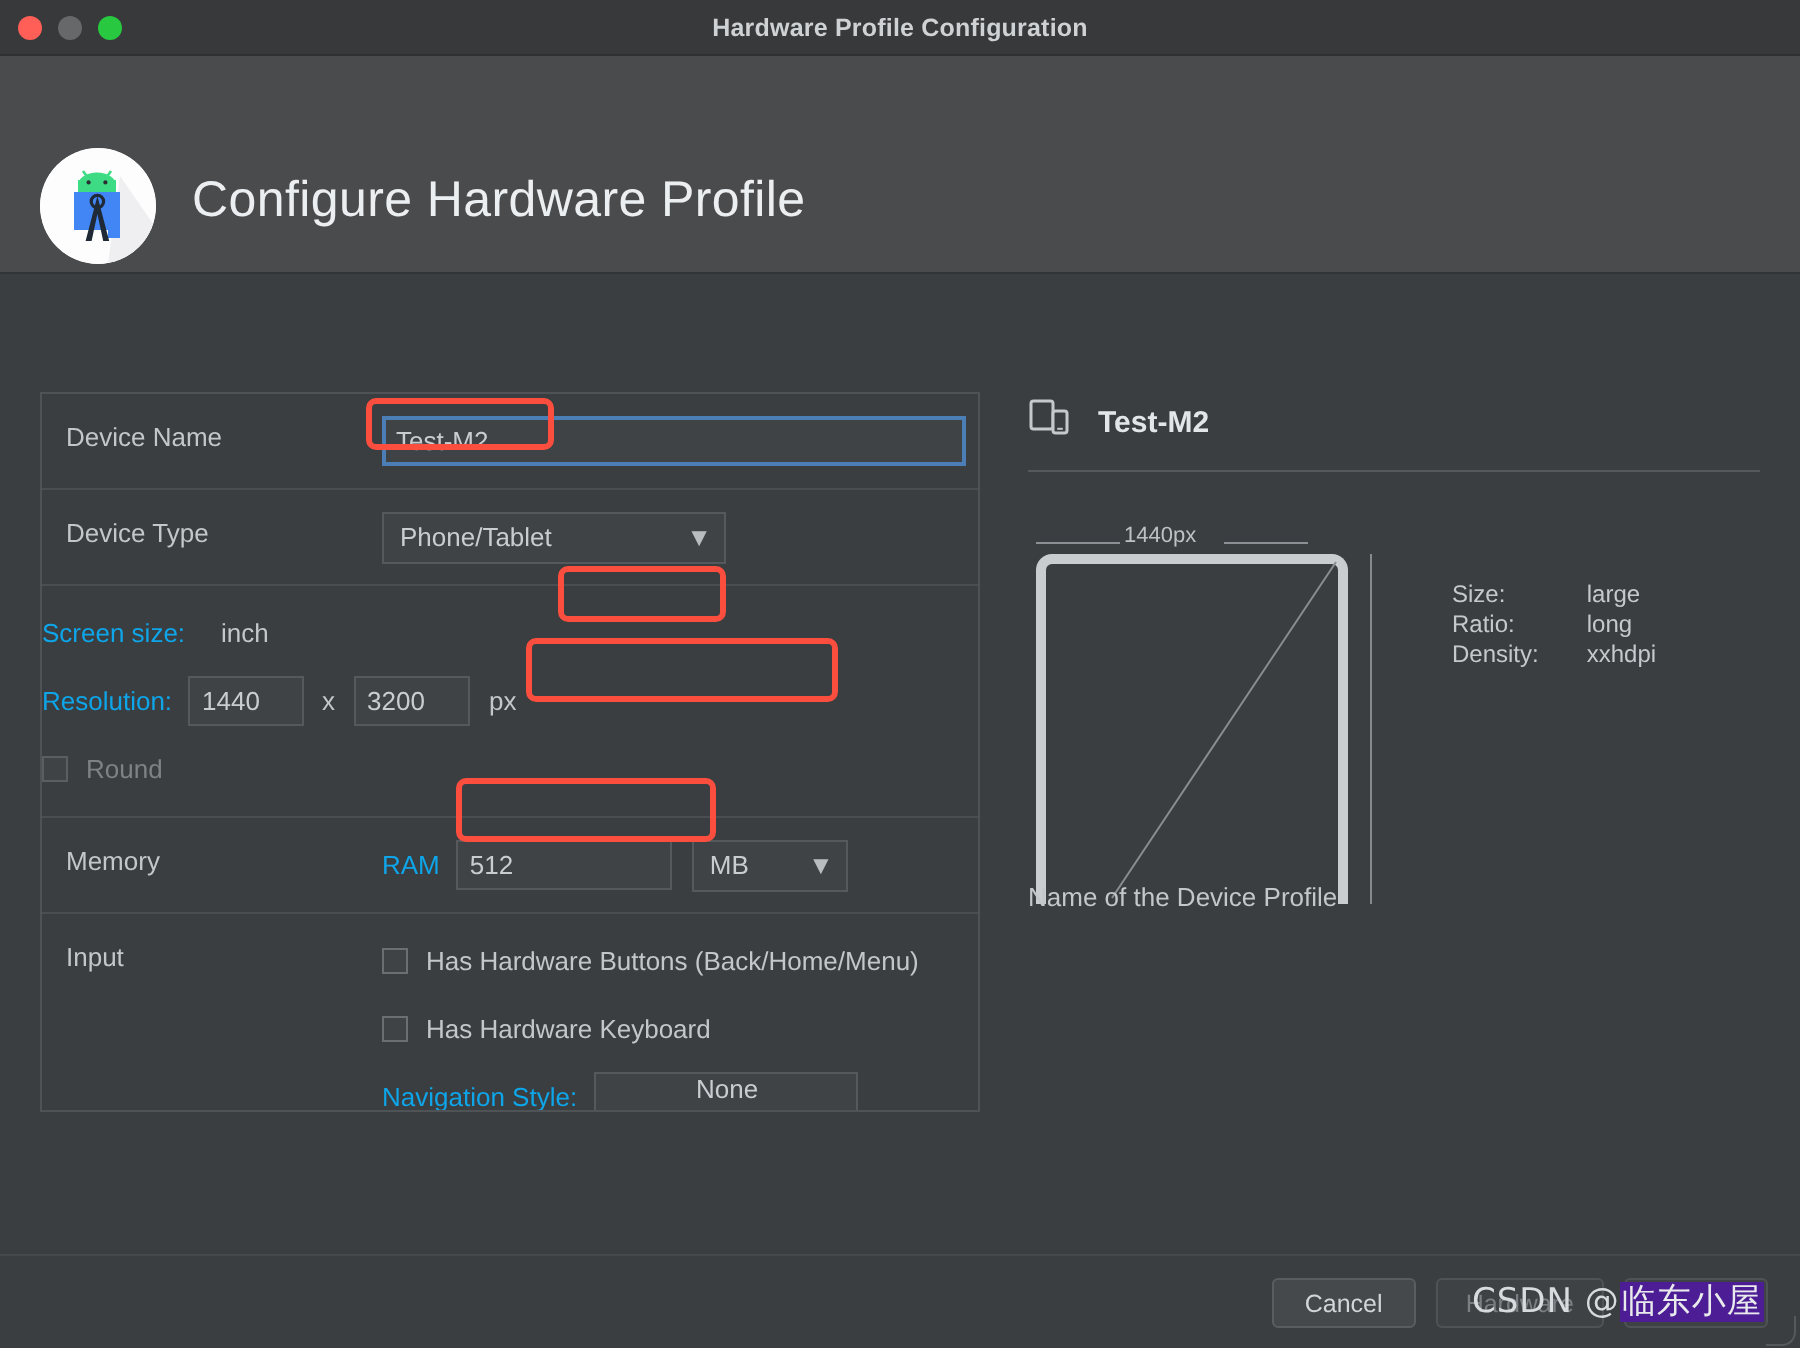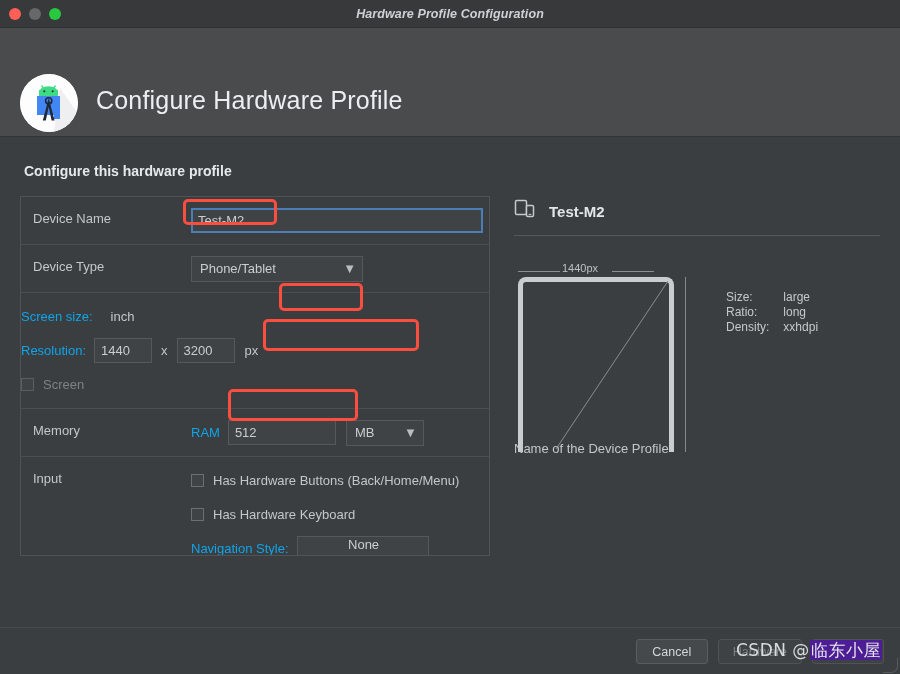--- a/index.html
+++ b/index.html
@@ -33,21 +33,20 @@
   .light.red    { background: #ff5f57; }
   .light.yellow { background: #666869; }
   .light.green  { background: #28c840; }
   #title-text {
     position: absolute; left: 0; top: 0;
     width: 900px; height: 28px;
     line-height: 28px; text-align: center;
     font-size: 12.5px; font-weight: bold;
     color: #cfd2d4;
     letter-spacing: .1px;
-    font-style: italic;
   }
 
   
   #header {
     position: absolute; left: 0; top: 28px;
     width: 900px; height: 109px;
     background: #4a4b4d;
     border-bottom: 1px solid #313436;
     box-sizing: border-box;
   }
@@ -213,21 +212,21 @@
     position: absolute; left: 171px; top: 13px;
     width: 1px; height: 175px; background: #868a8d;
   }
 
   #specs {
     position: absolute; left: 212px; top: 26px;
     font-size: 12px; color: #c5c9cc; line-height: 15px;
   }
   #specs table { border-collapse: collapse; }
   #specs td { padding: 0; font-size: 12px; color: #c5c9cc; }
-  #specs td.k { padding-right: 14px; }
+  #specs td.k { padding-right: 24px; }
 
   #preview-caption {
     position: absolute; left: 0; top: 245px;
     font-size: 13px; color: #c3c7ca;
   }
 
   
   #footer {
     position: absolute; left: 0; top: 627px;
     width: 900px; height: 47px;
@@ -311,21 +310,20 @@
           <path d="M28.7 24 L34.6 46.5 L31.6 46.5 L28.7 33 L25.8 46.5 L22.8 46.5 Z" fill="#1f2a36"></path>
           <circle cx="28.7" cy="26.8" r="3.1" fill="none" stroke="#1f2a36" stroke-width="1.6"></circle>
         </g>
       </svg>
     </div>
     <div id="header-title">Configure Hardware Profile</div>
   </div>
 
   <div id="body">
 
-    <div id="section-title">Configure this hardware profile</div>
 
     <div id="form-panel">
 
       <div class="row">
         <div class="row-label">Device Name</div>
         <div class="row-fields">
           <div class="field-line">
             <input class="textbox tb-name focused" type="text" value="Test-M2" style="">
           </div>
         </div>
@@ -352,21 +350,21 @@
           <div class="field-line">
             <span class="inline-label">Resolution:</span>
             <input class="textbox tb-res" type="text" value="1440" style="">
             <span class="x-sep">x</span>
             <input class="textbox tb-res" type="text" value="3200" style="">
             <span class="unit">px</span>
           </div>
           <div class="field-line">
             <div class="chk-line">
               <span class="checkbox dim"></span>
-              <span class="chk-label dim">Screen</span>
+              <span class="chk-label dim">Round</span>
             </div>
           </div>
         </div>
       </div>
 
       <div class="row">
         <div class="row-label">Memory</div>
         <div class="row-fields">
           <div class="field-line">
             <span class="inline-label">RAM</span>

